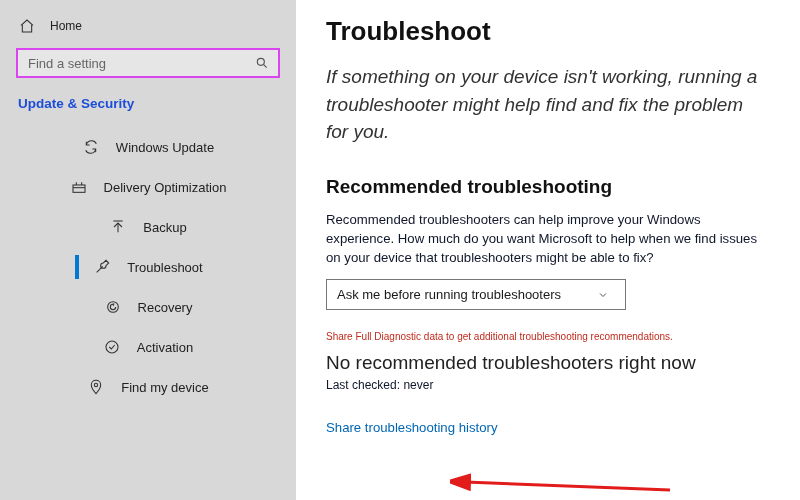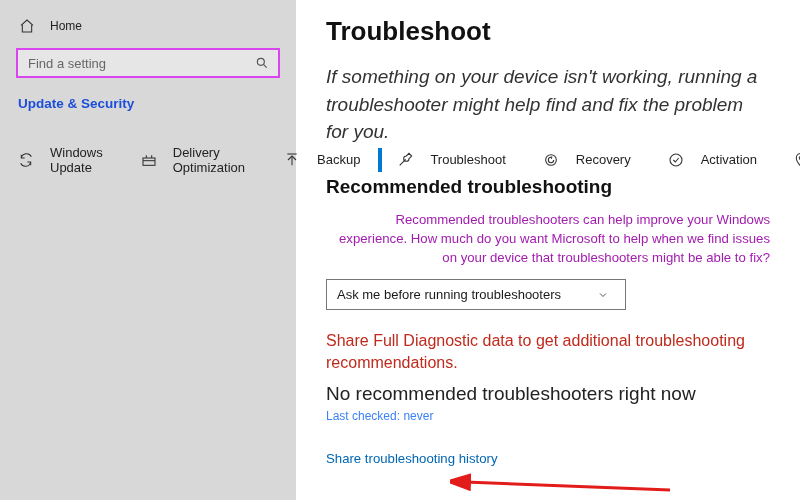--- a/index.html
+++ b/index.html
@@ -60,21 +60,21 @@
     color: #555;
   }
   .category {
     padding: 4px 18px 16px 18px;
     font-weight: 600;
     font-size: 13.5px;
     color: #1d4ed8;
   }
   .nav {
     display: flex;
-    flex-direction: row;
+    flex-direction: column;
     align-items: center;
   }
   .nav-item {
     position: relative;
     display: flex;
     align-items: center;
     gap: 16px;
     padding: 10px 18px;
     font-size: 13px;
     color: #222;
@@ -117,57 +117,56 @@
     font-style: italic;
   }
   .section-title {
     font-size: 19px;
     font-weight: 600;
     color: #111;
     margin-bottom: 12px;
   }
   .section-desc {
     font-size: 13.2px;
-    color: #a21caf;
+    color: #0f172a;
     line-height: 1.45;
     margin-bottom: 12px;
-    text-align: right;
   }
   .dropdown {
     display: inline-flex;
     align-items: center;
     justify-content: space-between;
     border: 1px solid #777;
     height: 31px;
     width: 300px;
     padding: 0 16px 0 10px;
     font-size: 13px;
     background: #fff;
     cursor: pointer;
     margin-bottom: 20px;
   }
   .dropdown .chev {
     color: #555;
   }
   .warn-link {
     color: #c02a1d;
-    font-size: 16px;
+    font-size: 10px;
     line-height: 1.4;
     display: block;
     margin-bottom: 8px;
     cursor: pointer;
   }
   .status-line {
     font-size: 19px;
     color: #222;
     margin-bottom: 4px;
   }
   .last-checked {
     font-size: 12px;
-    color: #3b82f6;
+    color: #0f172a;
     margin-bottom: 28px;
   }
   .link {
     color: #0066b4;
     font-size: 13.2px;
     display: block;
     cursor: pointer;
     margin-bottom: 26px;
   }
   

